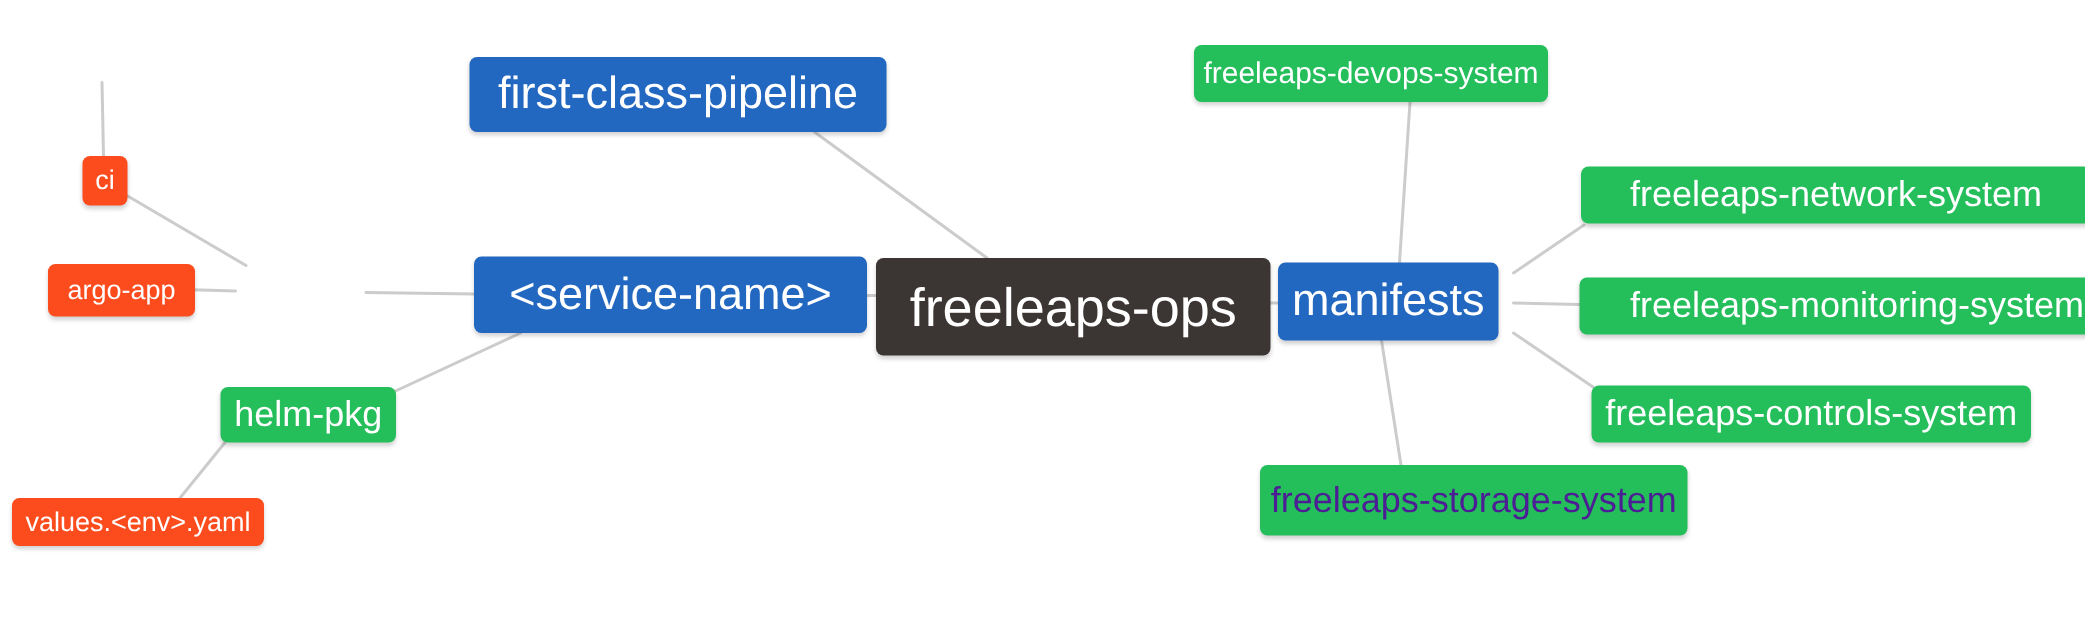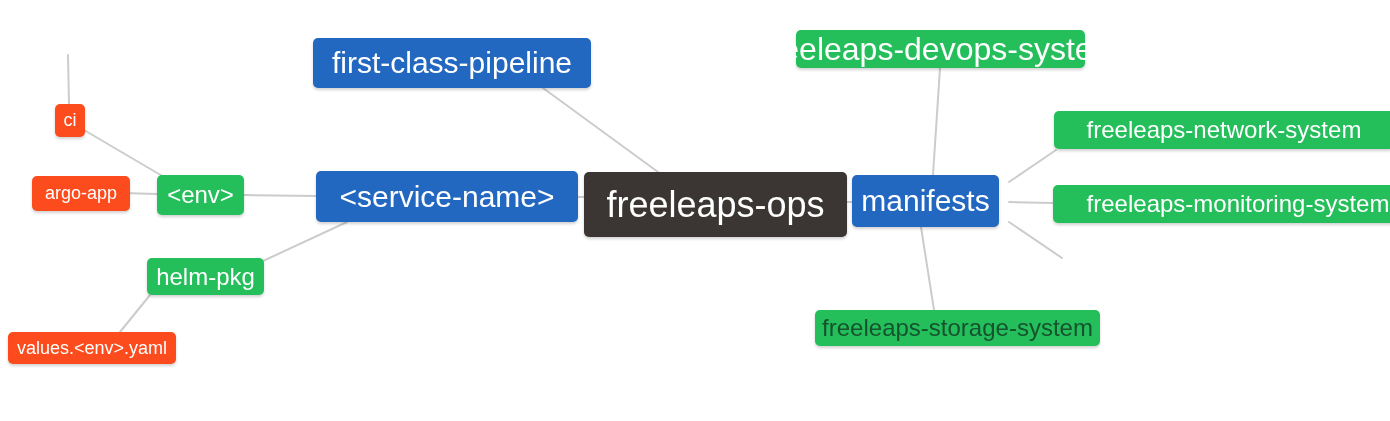--- a/index.html
+++ b/index.html
@@ -50,22 +50,22 @@
       <line x1="1009" y1="182" x2="1056" y2="150" stroke="#CCCCCC" stroke-width="2" stroke-linecap="round"></line>
       <line x1="1009" y1="202" x2="1053" y2="203" stroke="#CCCCCC" stroke-width="2" stroke-linecap="round"></line>
       <line x1="1009" y1="222" x2="1062" y2="258" stroke="#CCCCCC" stroke-width="2" stroke-linecap="round"></line>
       <line x1="921" y1="227" x2="934" y2="310" stroke="#CCCCCC" stroke-width="2" stroke-linecap="round"></line>
     </svg>
 
 <div class="node" style="left: 584px; top: 172px; width: 263px; height: 65px; font-size: 36px; background: rgb(59, 54, 51); color: rgb(255, 255, 255);">freeleaps-ops</div>
     <div class="node" style="left: 313px; top: 38px; width: 278px; height: 50px; font-size: 30px; background: rgb(34, 103, 192); color: rgb(255, 255, 255);">first-class-pipeline</div>
     <div class="node" style="left: 316px; top: 171px; width: 262px; height: 51px; font-size: 30px; background: rgb(34, 103, 192); color: rgb(255, 255, 255);">&lt;service-name&gt;</div>
     <div class="node" style="left: 852px; top: 175px; width: 147px; height: 52px; font-size: 30px; background: rgb(34, 103, 192); color: rgb(255, 255, 255);">manifests</div>
-    <div class="node" style="left: 157px; top: 175px; width: 87px; height: 40px; font-size: 24px; background: rgb(36, 190, 91); color: rgb(255, 255, 255);">&lt;env&gt;</div>
     <div class="node" style="left: 147px; top: 258px; width: 117px; height: 37px; font-size: 24px; background: rgb(36, 190, 91); color: rgb(255, 255, 255);">helm-pkg</div>
-    <div class="node" style="left: 796px; top: 30px; width: 289px; height: 38px; font-size: 32px; background: rgb(36, 190, 91); color: rgb(255, 255, 255);">freeleaps-devops-system</div>
+    <div class="node" style="left: 796px; top: 30px; width: 236px; height: 38px; font-size: 20px; background: rgb(36, 190, 91); color: rgb(255, 255, 255);">freeleaps-devops-system</div>
     <div class="node" style="left: 1054px; top: 111px; width: 340px; height: 38px; font-size: 24px; background: rgb(36, 190, 91); color: rgb(255, 255, 255);">freeleaps-network-system</div>
     <div class="node" style="left: 1053px; top: 185px; width: 370px; height: 38px; font-size: 24px; background: rgb(36, 190, 91); color: rgb(255, 255, 255);">freeleaps-monitoring-system</div>
-    <div class="node" style="left: 815px; top: 310px; width: 285px; height: 36px; font-size: 24px; background: rgb(36, 190, 91); color: #14532d;">freeleaps-storage-system</div>
+    <div class="node" style="left: 1061px; top: 257px; width: 293px; height: 38px; font-size: 24px; background: rgb(36, 190, 91); color: rgb(255, 255, 255);">freeleaps-controls-system</div>
+    <div class="node" style="left: 840px; top: 310px; width: 285px; height: 47px; font-size: 24px; background: rgb(36, 190, 91); color: #4c1d95;">freeleaps-storage-system</div>
     <div class="node" style="left: 55px; top: 104px; width: 30px; height: 33px; font-size: 18px; background: rgb(252, 75, 28); color: rgb(255, 255, 255);">ci</div>
     <div class="node" style="left: 32px; top: 176px; width: 98px; height: 35px; font-size: 18px; background: rgb(252, 75, 28); color: rgb(255, 255, 255);">argo-app</div>
     <div class="node" style="left: 8px; top: 332px; width: 168px; height: 32px; font-size: 18px; background: rgb(252, 75, 28); color: rgb(255, 255, 255);">values.&lt;env&gt;.yaml</div>
   </div>
 
 </body></html>

